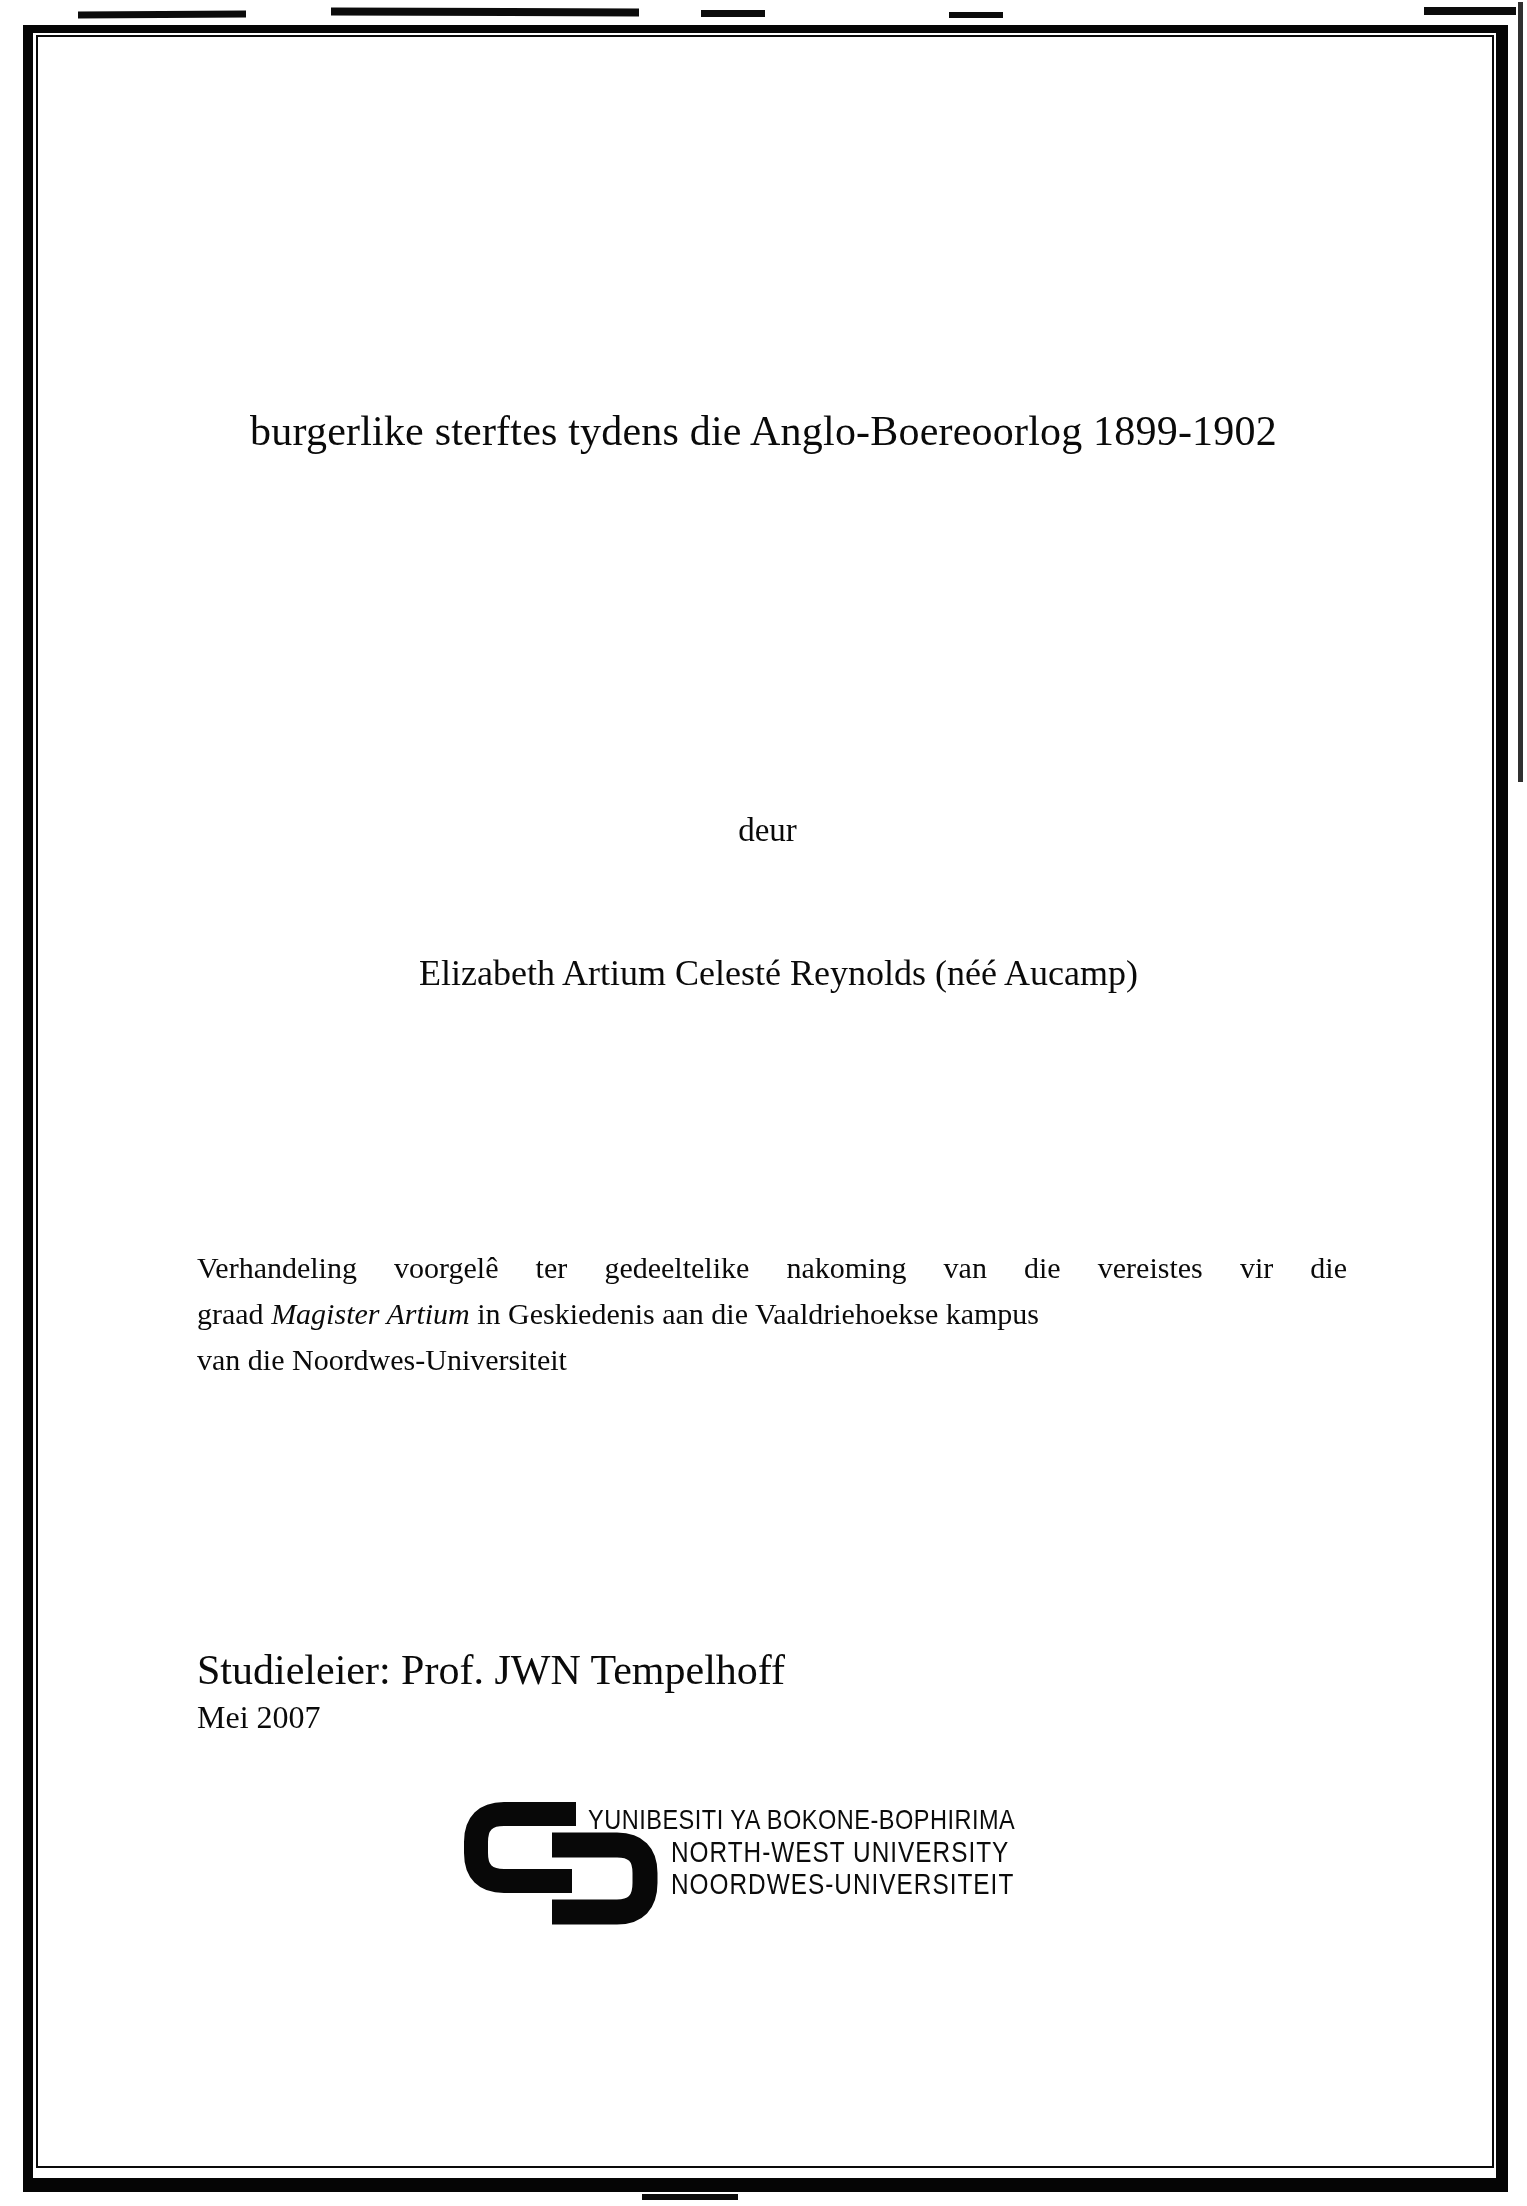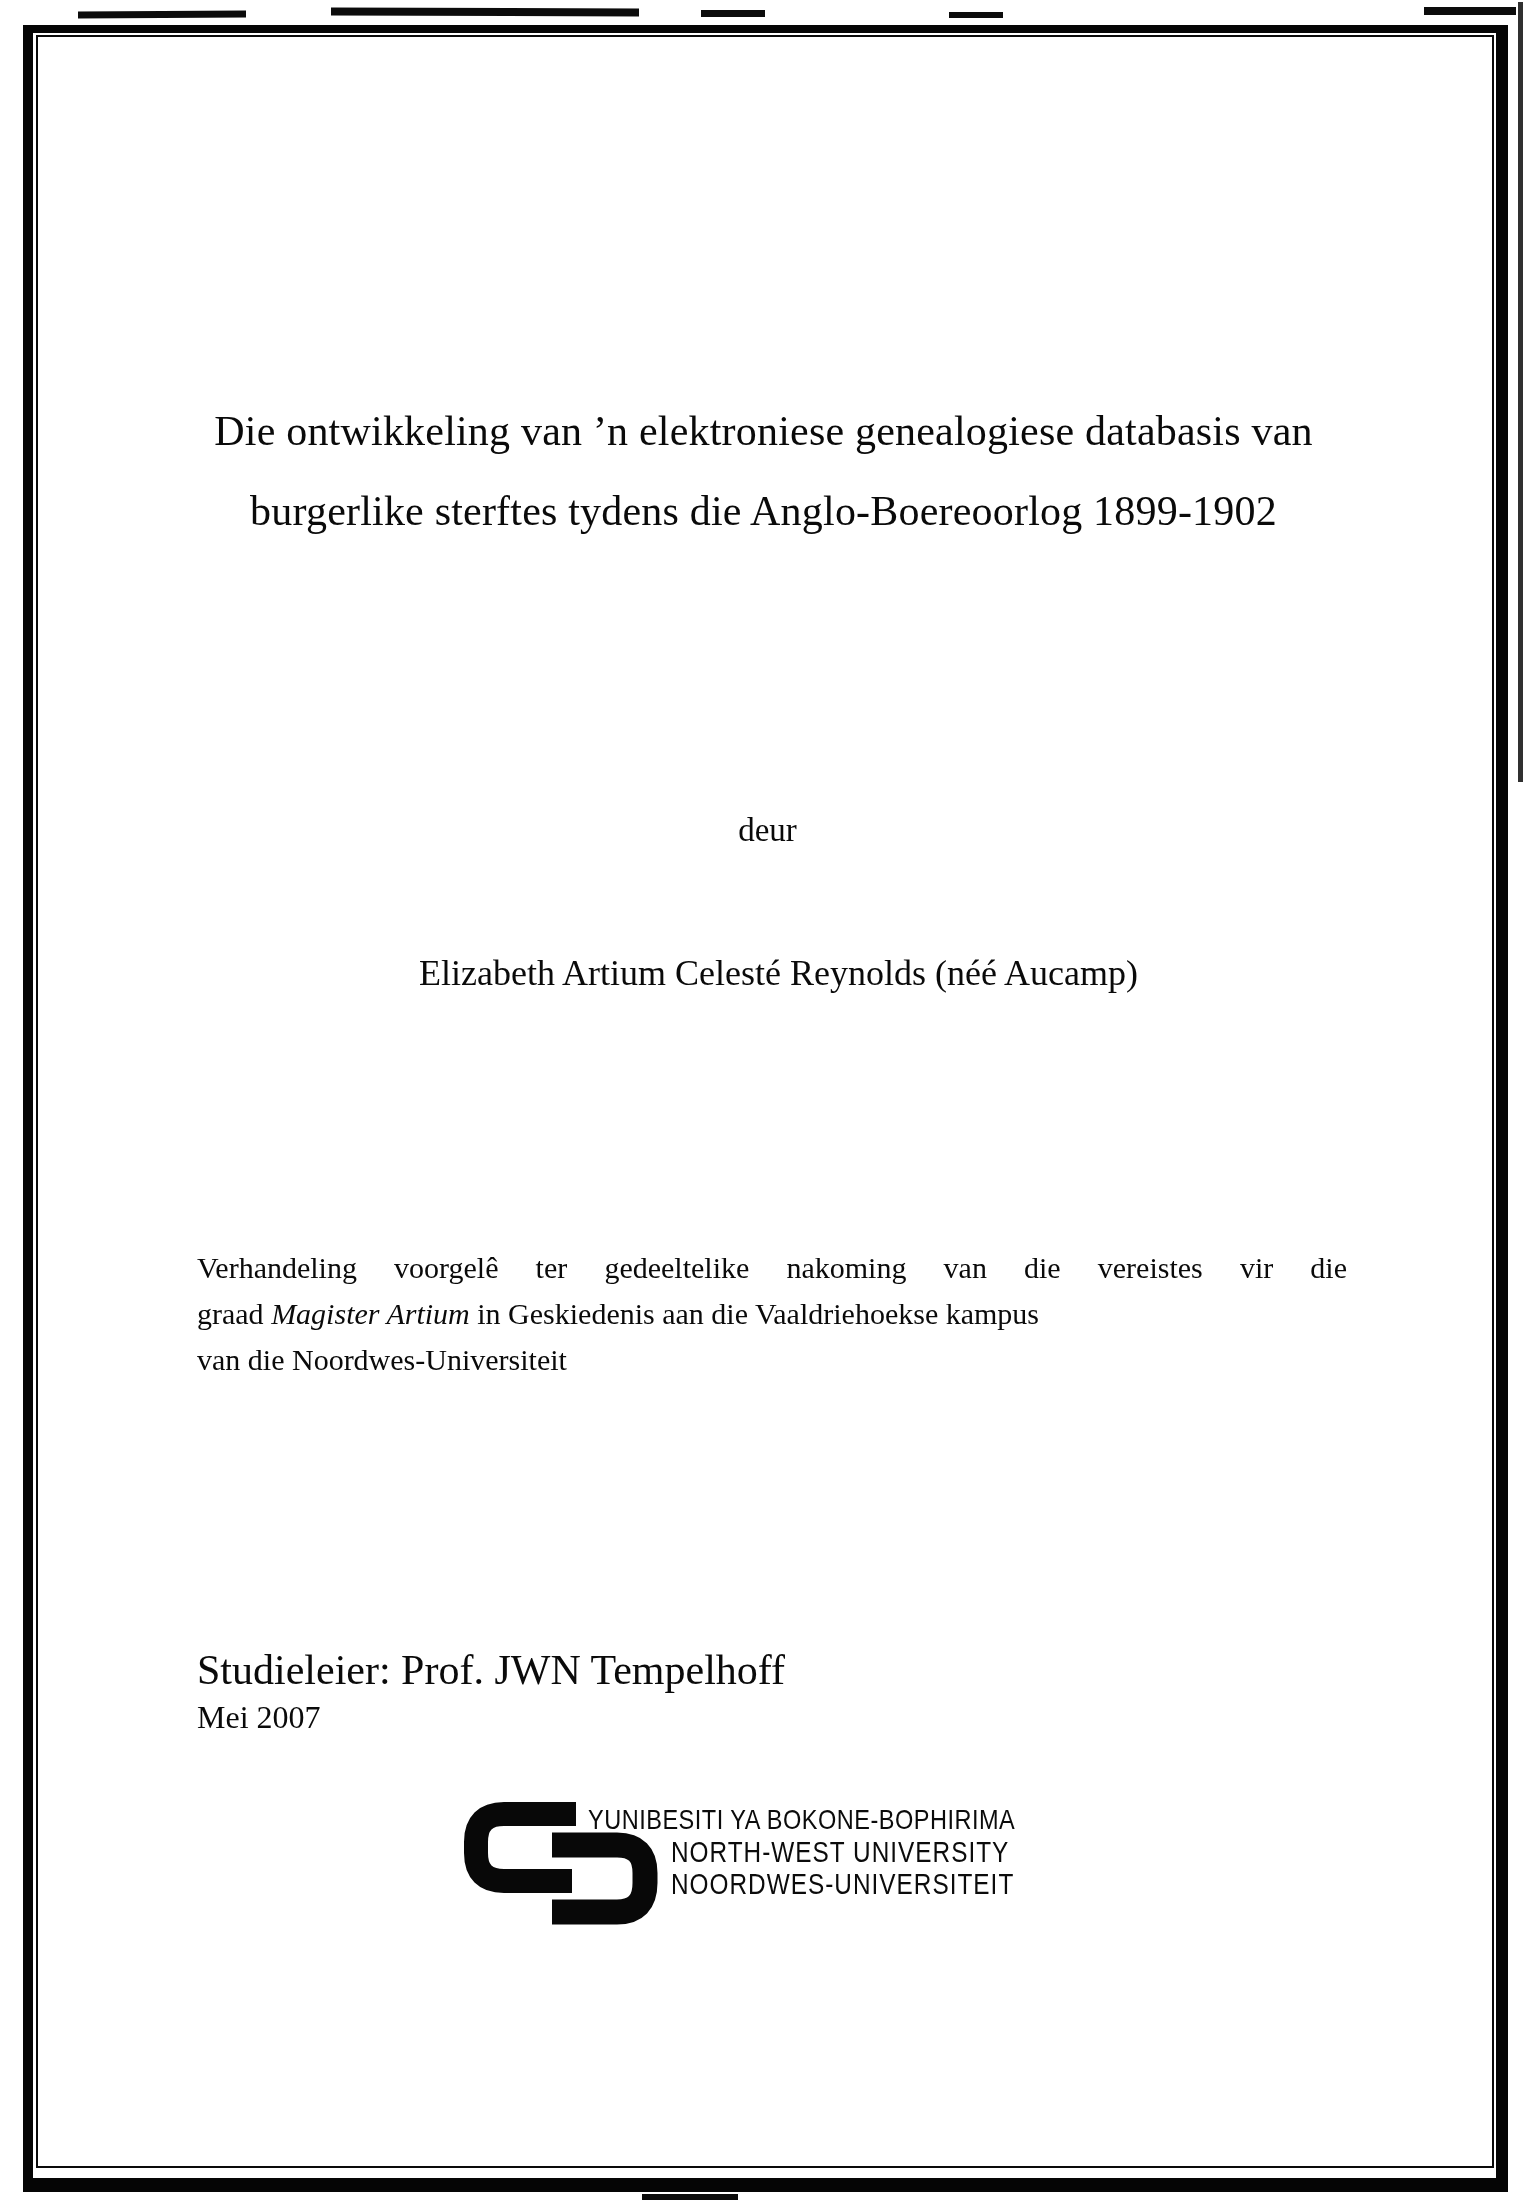--- a/index.html
+++ b/index.html
@@ -88,21 +88,20 @@
   <div class="art art-t3"></div>
   <div class="art art-t4"></div>
   <div class="art art-t5"></div>
   <div class="art art-r1"></div>
   <div class="art art-b1"></div>
 
   <div class="frame-outer"></div>
   <div class="frame-inner"></div>
 
   <div class="doc-title">
-    <div>Die ontwikkeling van ’n elektroniese genealogiese databasis van</div>
     <div>burgerlike sterftes tydens die Anglo-Boereoorlog 1899-1902</div>
   </div>
 
   <div class="byline-label">deur</div>
 
   <div class="author">Elizabeth Artium Celesté Reynolds (néé Aucamp)</div>
 
   <div class="statement">
     <div class="stmt-line1">Verhandeling voorgelê ter gedeeltelike nakoming van die vereistes vir die</div>
     <div class="stmt-line2"><span>graad </span><em>Magister Artium</em><span> in Geskiedenis aan die Vaaldriehoekse kampus</span></div>

